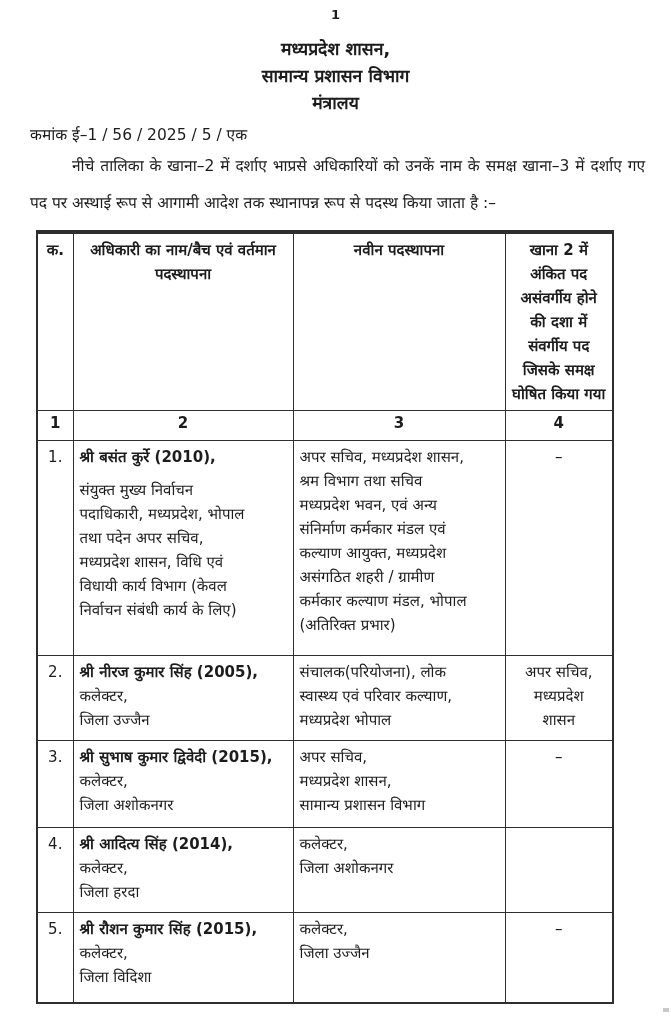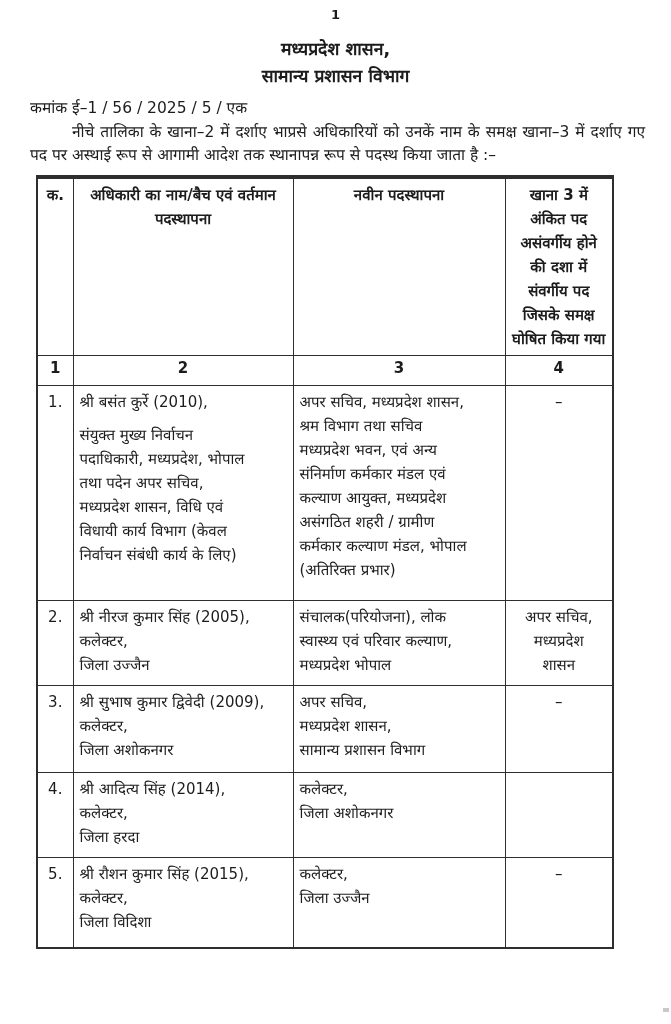--- a/index.html
+++ b/index.html
@@ -28,21 +28,21 @@
   }
   .ref-row {
     display: flex;
     justify-content: space-between;
     margin: 6px 26px 0 30px;
     font-size: 15.5px;
   }
   .intro {
     margin: 3px 26px 0 30px;
     font-size: 15.5px;
-    line-height: 23px;
+    line-height: 37px;
     text-align: justify;
     text-indent: 42px;
   }
   table.postings {
     border-collapse: collapse;
     table-layout: fixed;
     margin: 8px 0 0 36px;
     width: 576px;
     border: 2px solid #2e2e2e;
     border-top-width: 4px;
@@ -65,21 +65,21 @@
   td.hdr-equiv {
     font-size: 12.5px;
     line-height: 19.5px;
     padding-top: 6px;
   }
   tr.numrow { height: 30px; }
   tr.numrow td { text-align: center; font-weight: bold; padding: 2px; line-height: 20px; }
 
   td.sno-cell { text-align: center; }
   td.body-cell { padding-left: 9px; padding-right: 6px; }
-  .officer-name { font-weight: normal; }
+  .officer-name { font-weight: bold; }
   .gap-after { margin-bottom: 9px; }
   .ml { white-space: pre-line; }
   td.equiv-cell { text-align: center; }
 
   tr.r1 { height: 215px; }
   tr.r2 { height: 85px; }
   tr.r3 { height: 87px; }
   tr.r4 { height: 85px; }
   tr.r5 { height: 90px; }
 
@@ -95,20 +95,21 @@
 </head>
 <body>
 
 <div class="doc">
 
   <div class="page-number">1</div>
 
   <div class="heading-block">
     <div class="heading-line">मध्यप्रदेश शासन,</div>
     <div class="heading-line">सामान्य प्रशासन विभाग</div>
+    <div class="heading-line">मंत्रालय</div>
   </div>
 
   <div class="ref-row">
     <span>कमांक ई–1 / 56 / 2025 / 5 / एक</span>
   </div>
 
   <div class="intro">नीचे तालिका के खाना–2 में दर्शाए  भाप्रसे अधिकारियों को उनकें नाम के समक्ष खाना–3 में दर्शाए गए पद पर अस्थाई रूप से आगामी आदेश तक स्थानापन्न रूप से पदस्थ किया जाता है :–</div>
 
   <table class="postings">
     <colgroup>
@@ -116,21 +117,21 @@
         <col class="col-name">
         <col class="col-new">
         <col class="col-equiv">
     </colgroup>
 
     <tbody>
         <tr class="hdr">
       <td>क.</td>
       <td>अधिकारी का नाम/बैच एवं वर्तमान पदस्थापना</td>
       <td>नवीन पदस्थापना</td>
-      <td class="hdr-equiv">खाना 3 में अंकित पद असंवर्गीय होने की दशा में संवर्गीय पद जिसके समक्ष घोषित किया गया</td>
+      <td class="hdr-equiv">खाना 2 में अंकित पद असंवर्गीय होने की दशा में संवर्गीय पद जिसके समक्ष घोषित किया गया</td>
     </tr>
 
     <tr class="numrow">
       <td>1</td>
       <td>2</td>
       <td>3</td>
       <td>4</td>
     </tr>
 
     <tr class="r1">
@@ -166,21 +167,21 @@
 स्वास्थ्य एवं परिवार कल्याण,
 मध्यप्रदेश भोपाल</td>
       <td class="equiv-cell ml">अपर सचिव,
 मध्यप्रदेश
 शासन</td>
     </tr>
 
     <tr class="r3">
       <td class="sno-cell">3.</td>
       <td class="body-cell">
-        <div class="officer-name">श्री सुभाष कुमार द्विवेदी (2009),</div>
+        <div class="officer-name">श्री सुभाष कुमार द्विवेदी (2015),</div>
         <div class="ml">कलेक्टर,
 जिला अशोकनगर</div>
       </td>
       <td class="body-cell ml">अपर सचिव,
 मध्यप्रदेश शासन,
 सामान्य प्रशासन विभाग</td>
       <td class="equiv-cell ml">–</td>
     </tr>
 
     <tr class="r4">

